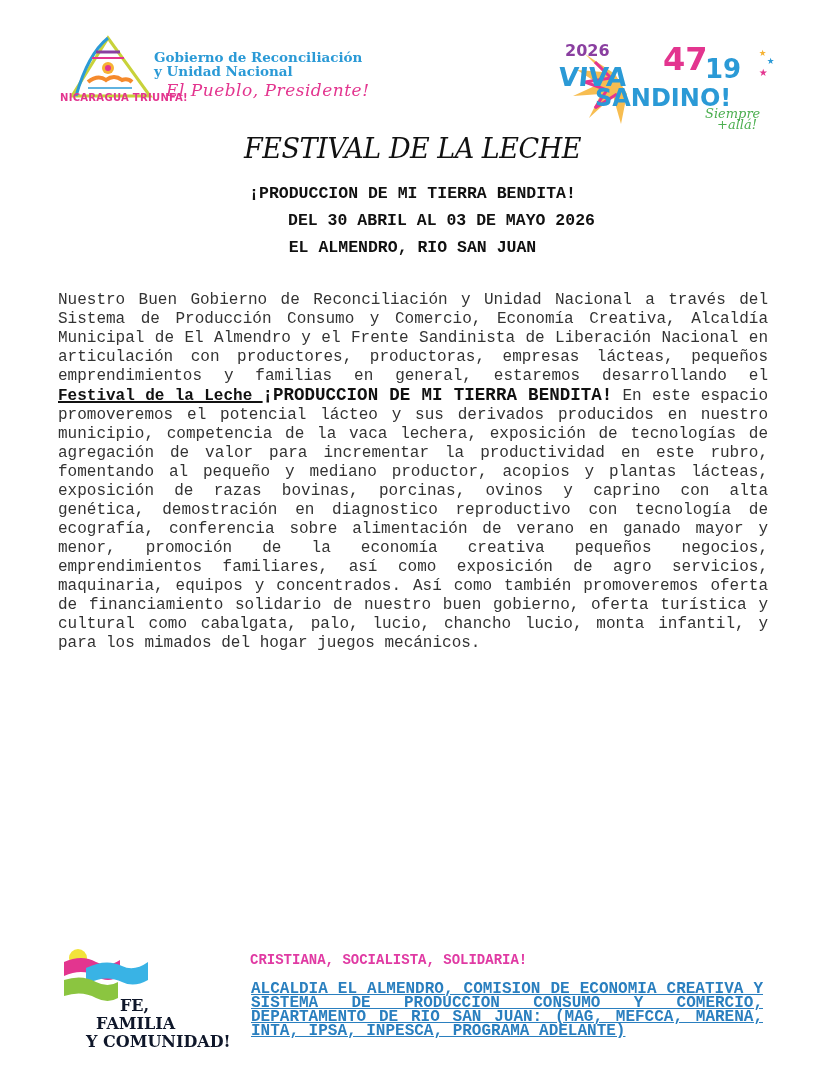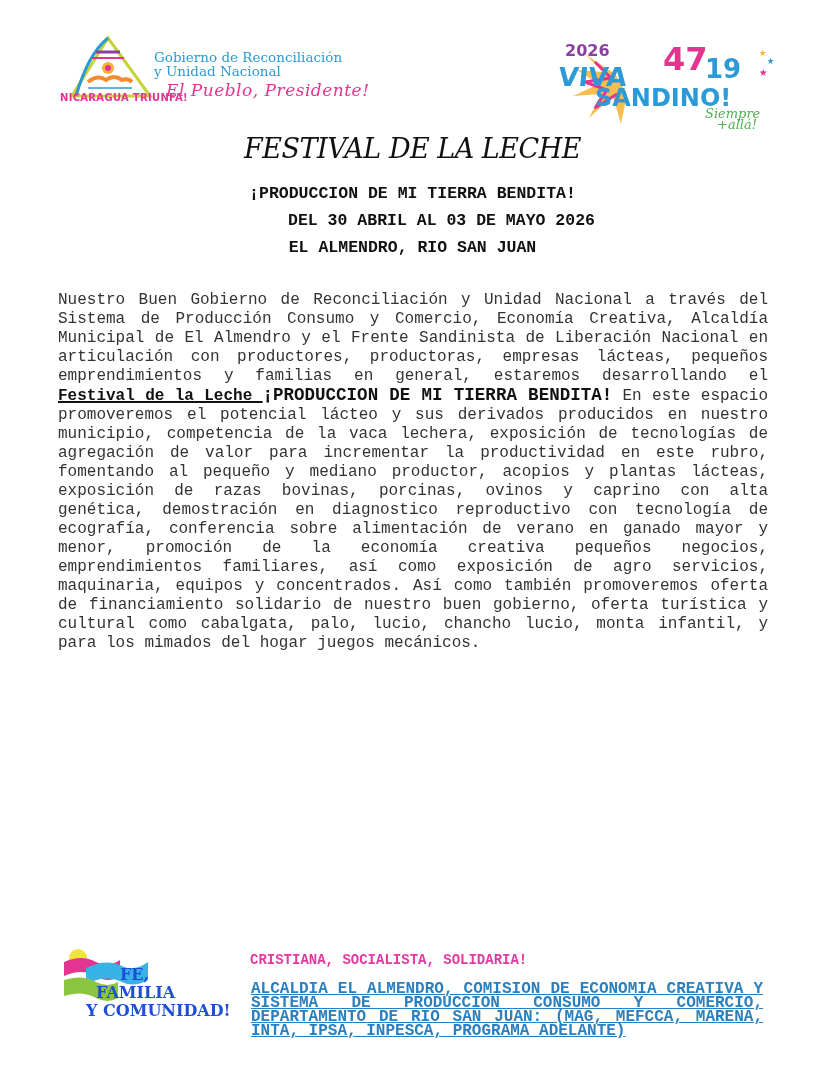--- a/index.html
+++ b/index.html
@@ -1,39 +1,39 @@
 <!DOCTYPE html>
 <html><head>
 <meta charset="utf-8">
 <style>
   html, body { margin:0; padding:0; background:#ffffff; }
   body { width:825px; height:1068px; position:relative; overflow:hidden; font-family:"Liberation Mono", monospace; color:#222; }
 
   
   .gov-logo { position:absolute; left:58px; top:34px; width:390px; height:80px; }
   .gov-emblem { position:absolute; left:0; top:0; width:100px; height:72px; }
-  .gov-text { position:absolute; left:96px; top:16px; font-family:"DejaVu Serif", serif; font-weight:normal; color:#2b9ad6; font-size:13.5px; line-height:14px; }
+  .gov-text { position:absolute; left:96px; top:16px; font-family:"DejaVu Serif", serif; font-weight:bold; color:#2b9ad6; font-size:13.5px; line-height:14px; }
   .gov-slogan { position:absolute; left:108px; top:46px; font-family:"DejaVu Serif", serif; font-style:italic; color:#e3358f; font-size:17px; letter-spacing:0.5px; }
   .gov-emblem-caption { position:absolute; left:2px; top:58px; font-size:10px; color:#e3358f; font-family:"DejaVu Sans", sans-serif; font-weight:bold; letter-spacing:0.3px; }
 
   .viva-logo { position:absolute; left:555px; top:34px; width:230px; height:96px; }
 
   
   .title { position:absolute; left:0; width:825px; top:133px; text-align:center; font-family:"DejaVu Serif", serif; font-style:italic; font-size:27px; letter-spacing:-0.5px; color:#111; }
   .subtitle { position:absolute; left:0; width:825px; text-align:center; font-family:"Liberation Mono", monospace; font-weight:bold; font-size:16.5px; color:#111; }
   .sub1 { top:184px; } .sub2 { top:211px;padding-left:29px; } .sub3 { top:238px; }
 
   
   .body-text { position:absolute; left:58px; top:291px; width:710px; font-family:Liberation Mono, monospace; font-size:16px; line-height:19px; text-align:justify; color:#333; }
   .body-text .hl { font-weight:bold; text-decoration:underline; text-decoration-thickness:2px; color:#111; }
   .body-text .big { font-weight:bold; font-size:17.5px; color:#111; }
 
   
   .ffc-logo { position:absolute; left:62px; top:946px; width:170px; height:70px; }
-  .ffc-text { position:absolute; left:96px; top:966px; font-family:"DejaVu Serif", serif; font-weight:bold; color:#1d4ed8; font-size:16px; line-height:18px; }
+  .ffc-text { position:absolute; left:96px; top:997px; font-family:"DejaVu Serif", serif; font-weight:bold; color:#0f172a; font-size:16px; line-height:18px; }
   .ffc-text span { display:block; }
   .ffc-t1 { margin-left:24px; } .ffc-t2 { } .ffc-t3 { margin-left:-10px;text-align:right; }
 
   .footer-slogan { position:absolute; left:250px; top:952px; font-family:"Liberation Mono", monospace; font-weight:bold; color:#e03aa3; font-size:14px; }
   .footer-orgs { position:absolute; left:251px; top:982px; width:512px; font-family:"Liberation Mono", monospace; font-weight:bold; color:#2a7fbf; font-size:16px; line-height:14px; text-align:justify;text-decoration:underline; }
 </style>
 </head>
 <body>
 
 <div class="gov-logo">

